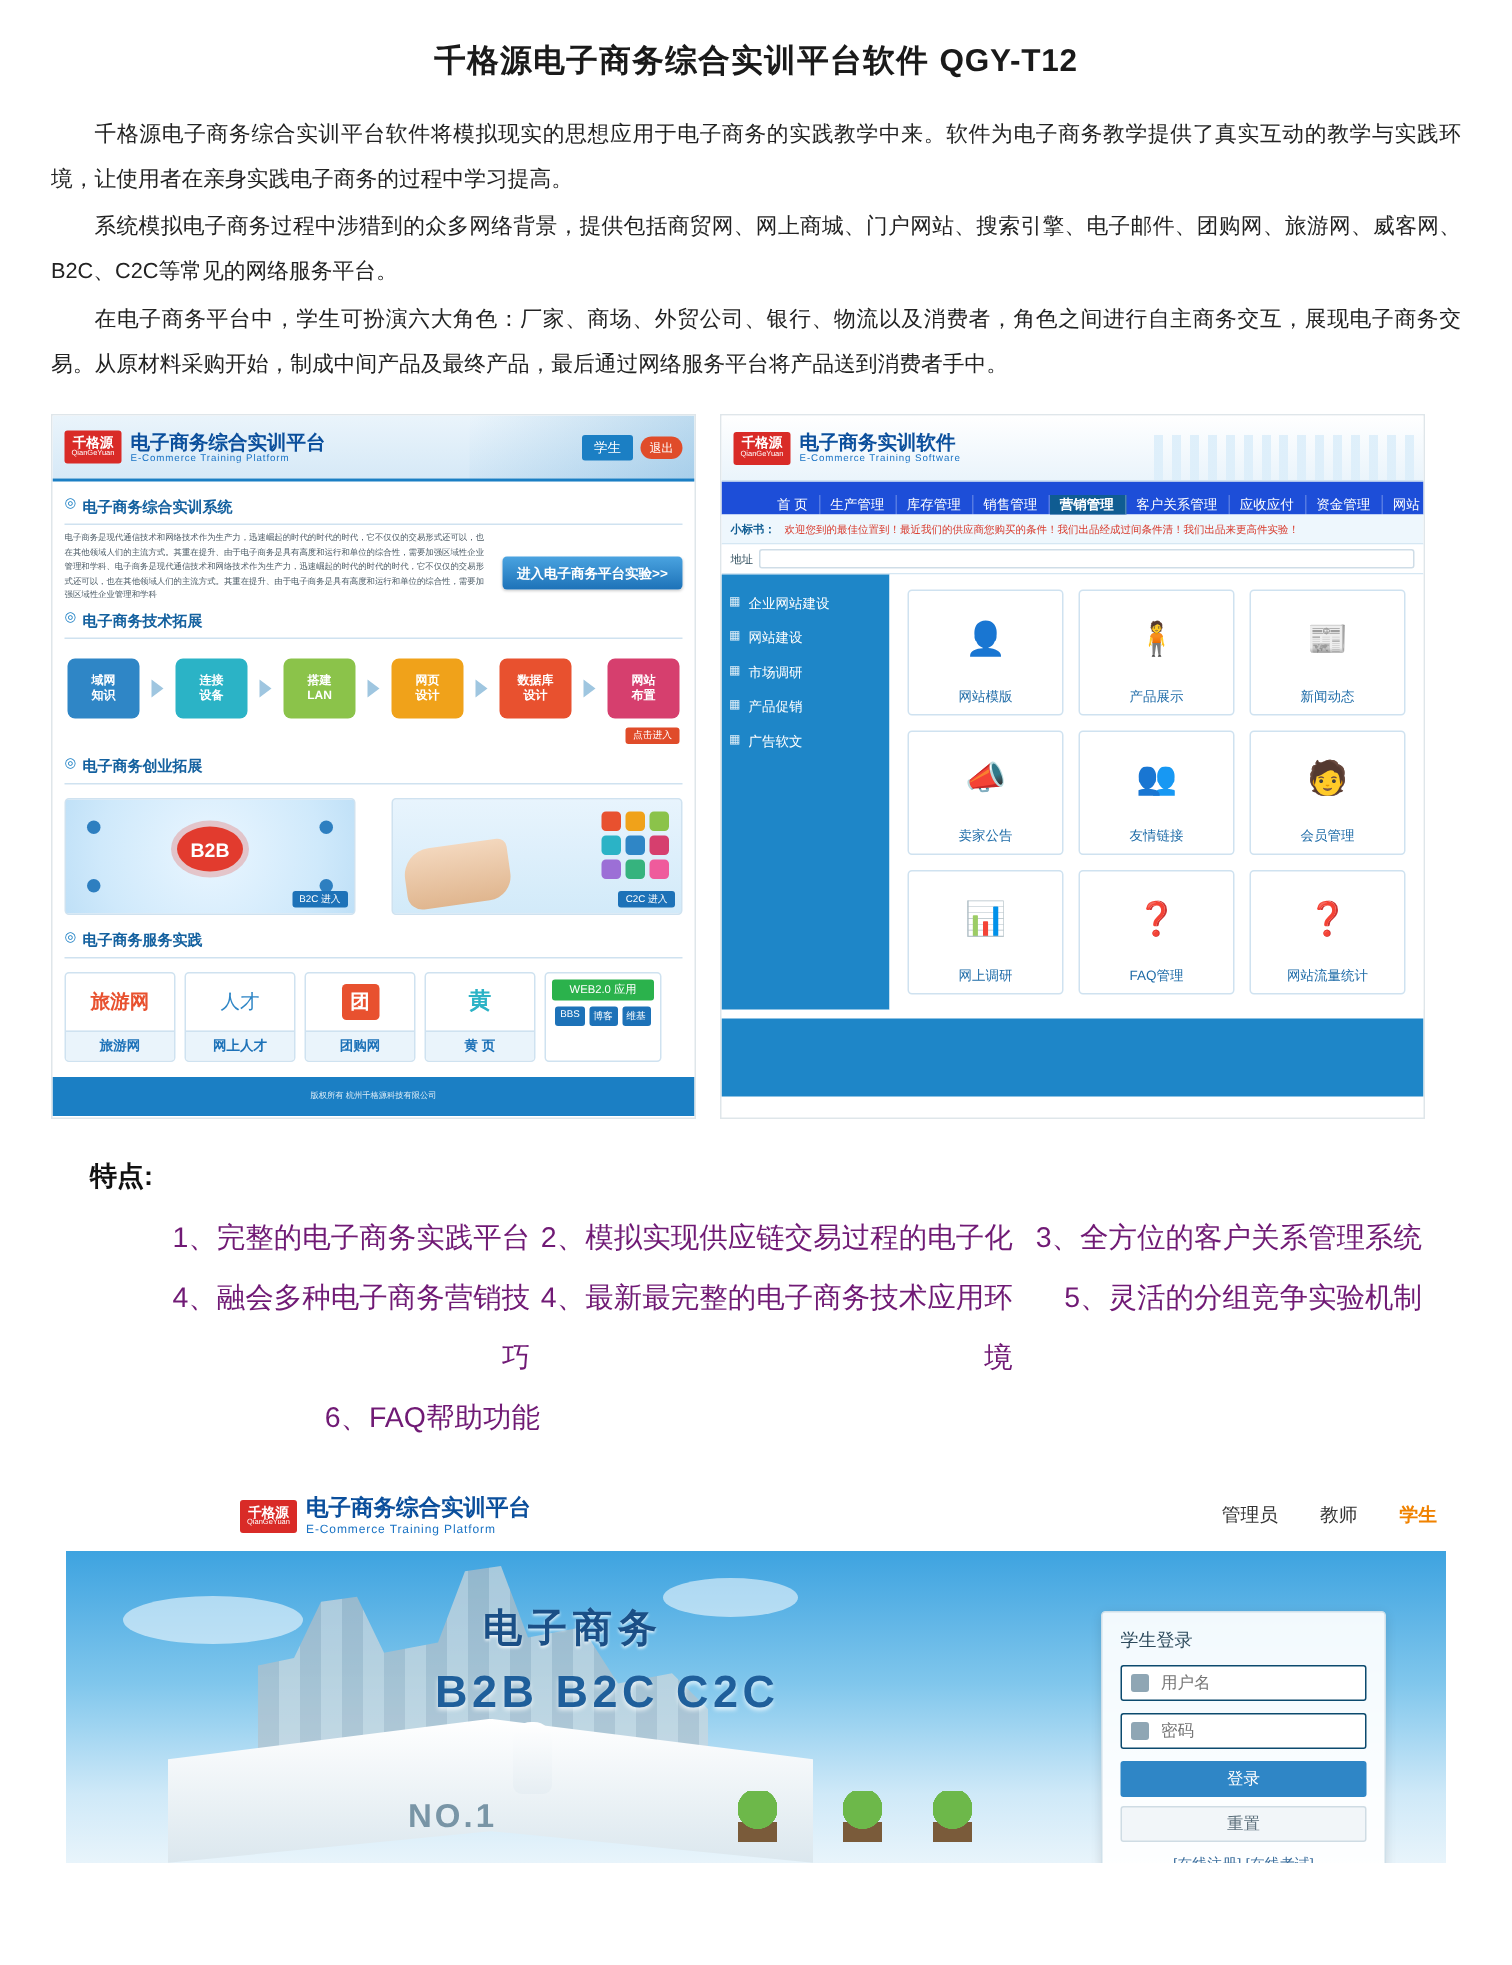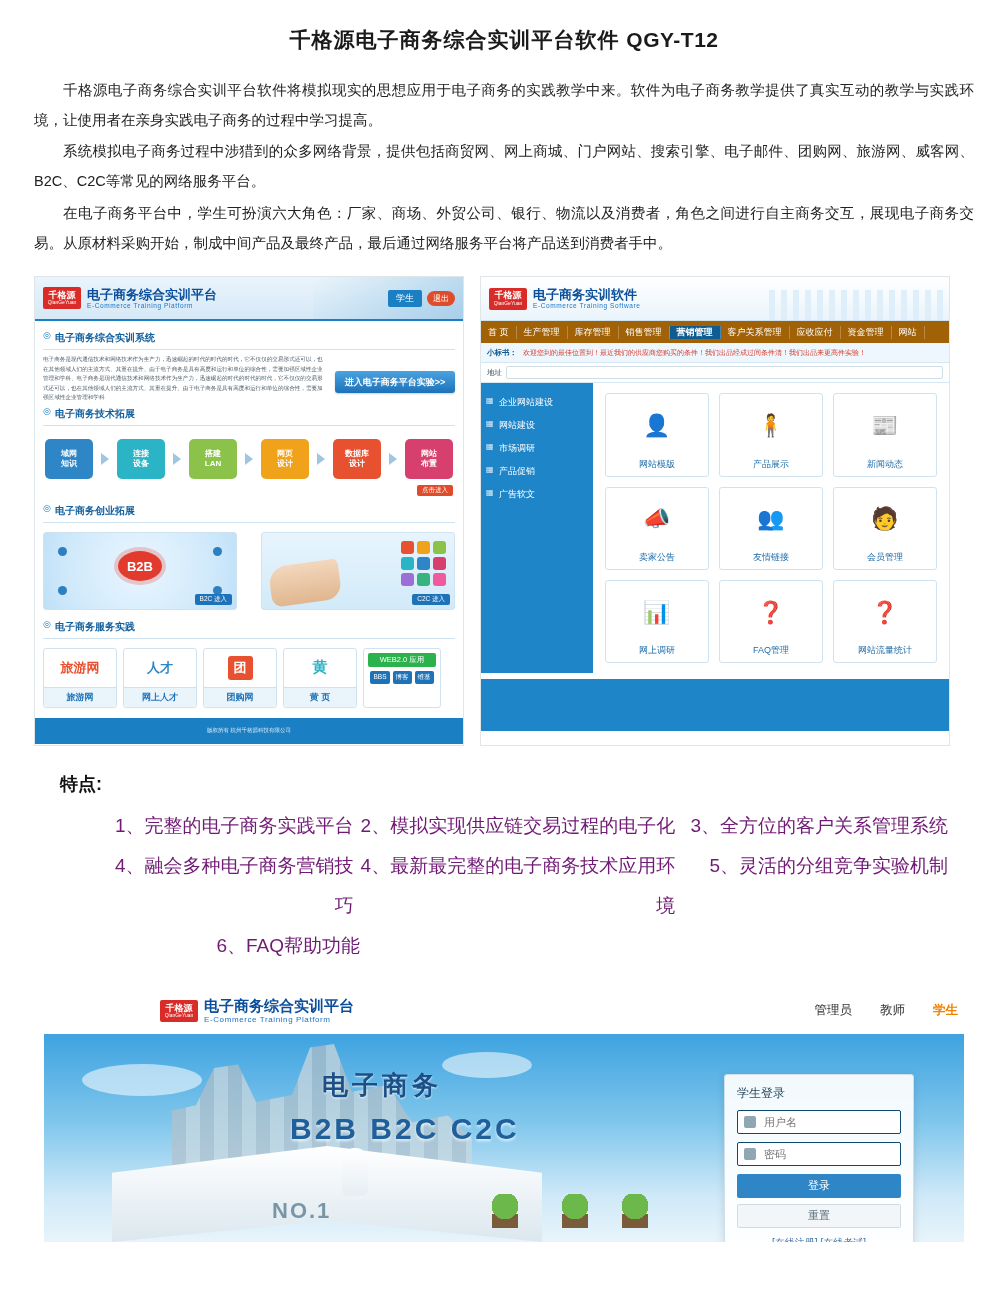--- a/index.html
+++ b/index.html
@@ -215,21 +215,21 @@
     height: 44px; background: linear-gradient(180deg,#ffffff 0%,#eaf4fb 100%);
     display: flex; align-items: center; padding: 0 8px;
     border-bottom: 1px solid #cfe2f0; position: relative; overflow: hidden;
   }
   .r-head .skyline {
     position: absolute; right: 0; bottom: 0; width: 180px; height: 30px;
     background: repeating-linear-gradient(90deg,#dceefa 0 6px, transparent 6px 12px);
     opacity: .9;
   }
   .r-nav {
-    height: 22px; background: #a16207; display: flex; align-items: center;
+    height: 22px; background: #1d4ed8; display: flex; align-items: flex-end; padding-left: 30px;
   }
   .r-nav div {
     color: #fff; font-size: 9px; padding: 0 7px;
     display: flex; align-items: center; border-right: 1px solid rgba(255,255,255,.25);
     white-space: nowrap;
   }
   .r-nav div.active { background: #0f5c92; font-weight: bold; }
   .r-marquee {
     height: 20px; background: #eef7fd; border-bottom: 1px solid #d5e7f3;
     display: flex; align-items: center; padding: 0 6px; gap: 6px;
@@ -340,21 +340,21 @@
   .hero .mascot {
     position: absolute; left: 320px; bottom: 46px; width: 26px; height: 48px;
     background: linear-gradient(180deg,#ffffff,#e6eef3); border-radius: 12px 12px 6px 6px;
   }
   .hero .tree {
     position: absolute; bottom: 14px; width: 26px; height: 34px;
     background: radial-gradient(circle at 50% 35%, #6db84a 0 52%, transparent 53%),
                 linear-gradient(180deg, transparent 60%, #7a5b3a 60%);
   }
   .login-card {
-    position: absolute; right: 72px; top: 40px; width: 190px;
+    position: absolute; right: 62px; top: 40px; width: 190px;
     background: rgba(255,255,255,.92);
     border: 1px solid #cfe0ea; border-radius: 3px;
     padding: 10px 12px 12px 12px;
     box-shadow: 0 2px 8px rgba(0,0,0,.12);
   }
   .login-card h4 {
     margin: 0 0 8px 0; font-size: 12px; color: #2d4a5c; font-weight: normal;
   }
   .login-field {
     height: 24px; border: 1px solid #0c4a6e; background: #fff;
@@ -494,21 +494,21 @@
           </div>
         </div>
 
         <div class="sect-title">电子商务服务实践</div>
         <div class="srv-row">
           <div class="srv-card">
             <div class="srv-top" style="color:#e8512f;font-size:13px;font-weight:bold">旅游网</div>
             <div class="srv-name">旅游网</div>
           </div>
           <div class="srv-card">
-            <div class="srv-top" style="color:#2f86c6;font-size:13px;font-weight:bold">人才</div>
+            <div class="srv-top" style="color:#2f86c6;font-size:13px;font-weight:normal">人才</div>
             <div class="srv-name">网上人才</div>
           </div>
           <div class="srv-card">
             <div class="srv-top" style="color:#fff;font-size:13px;font-weight:bold">
               <span style="background:#e8512f;padding:3px 6px;border-radius:3px">团</span>
             </div>
             <div class="srv-name">团购网</div>
           </div>
           <div class="srv-card">
             <div class="srv-top" style="color:#2bb3c6;font-size:15px;font-weight:bold">黄</div>

